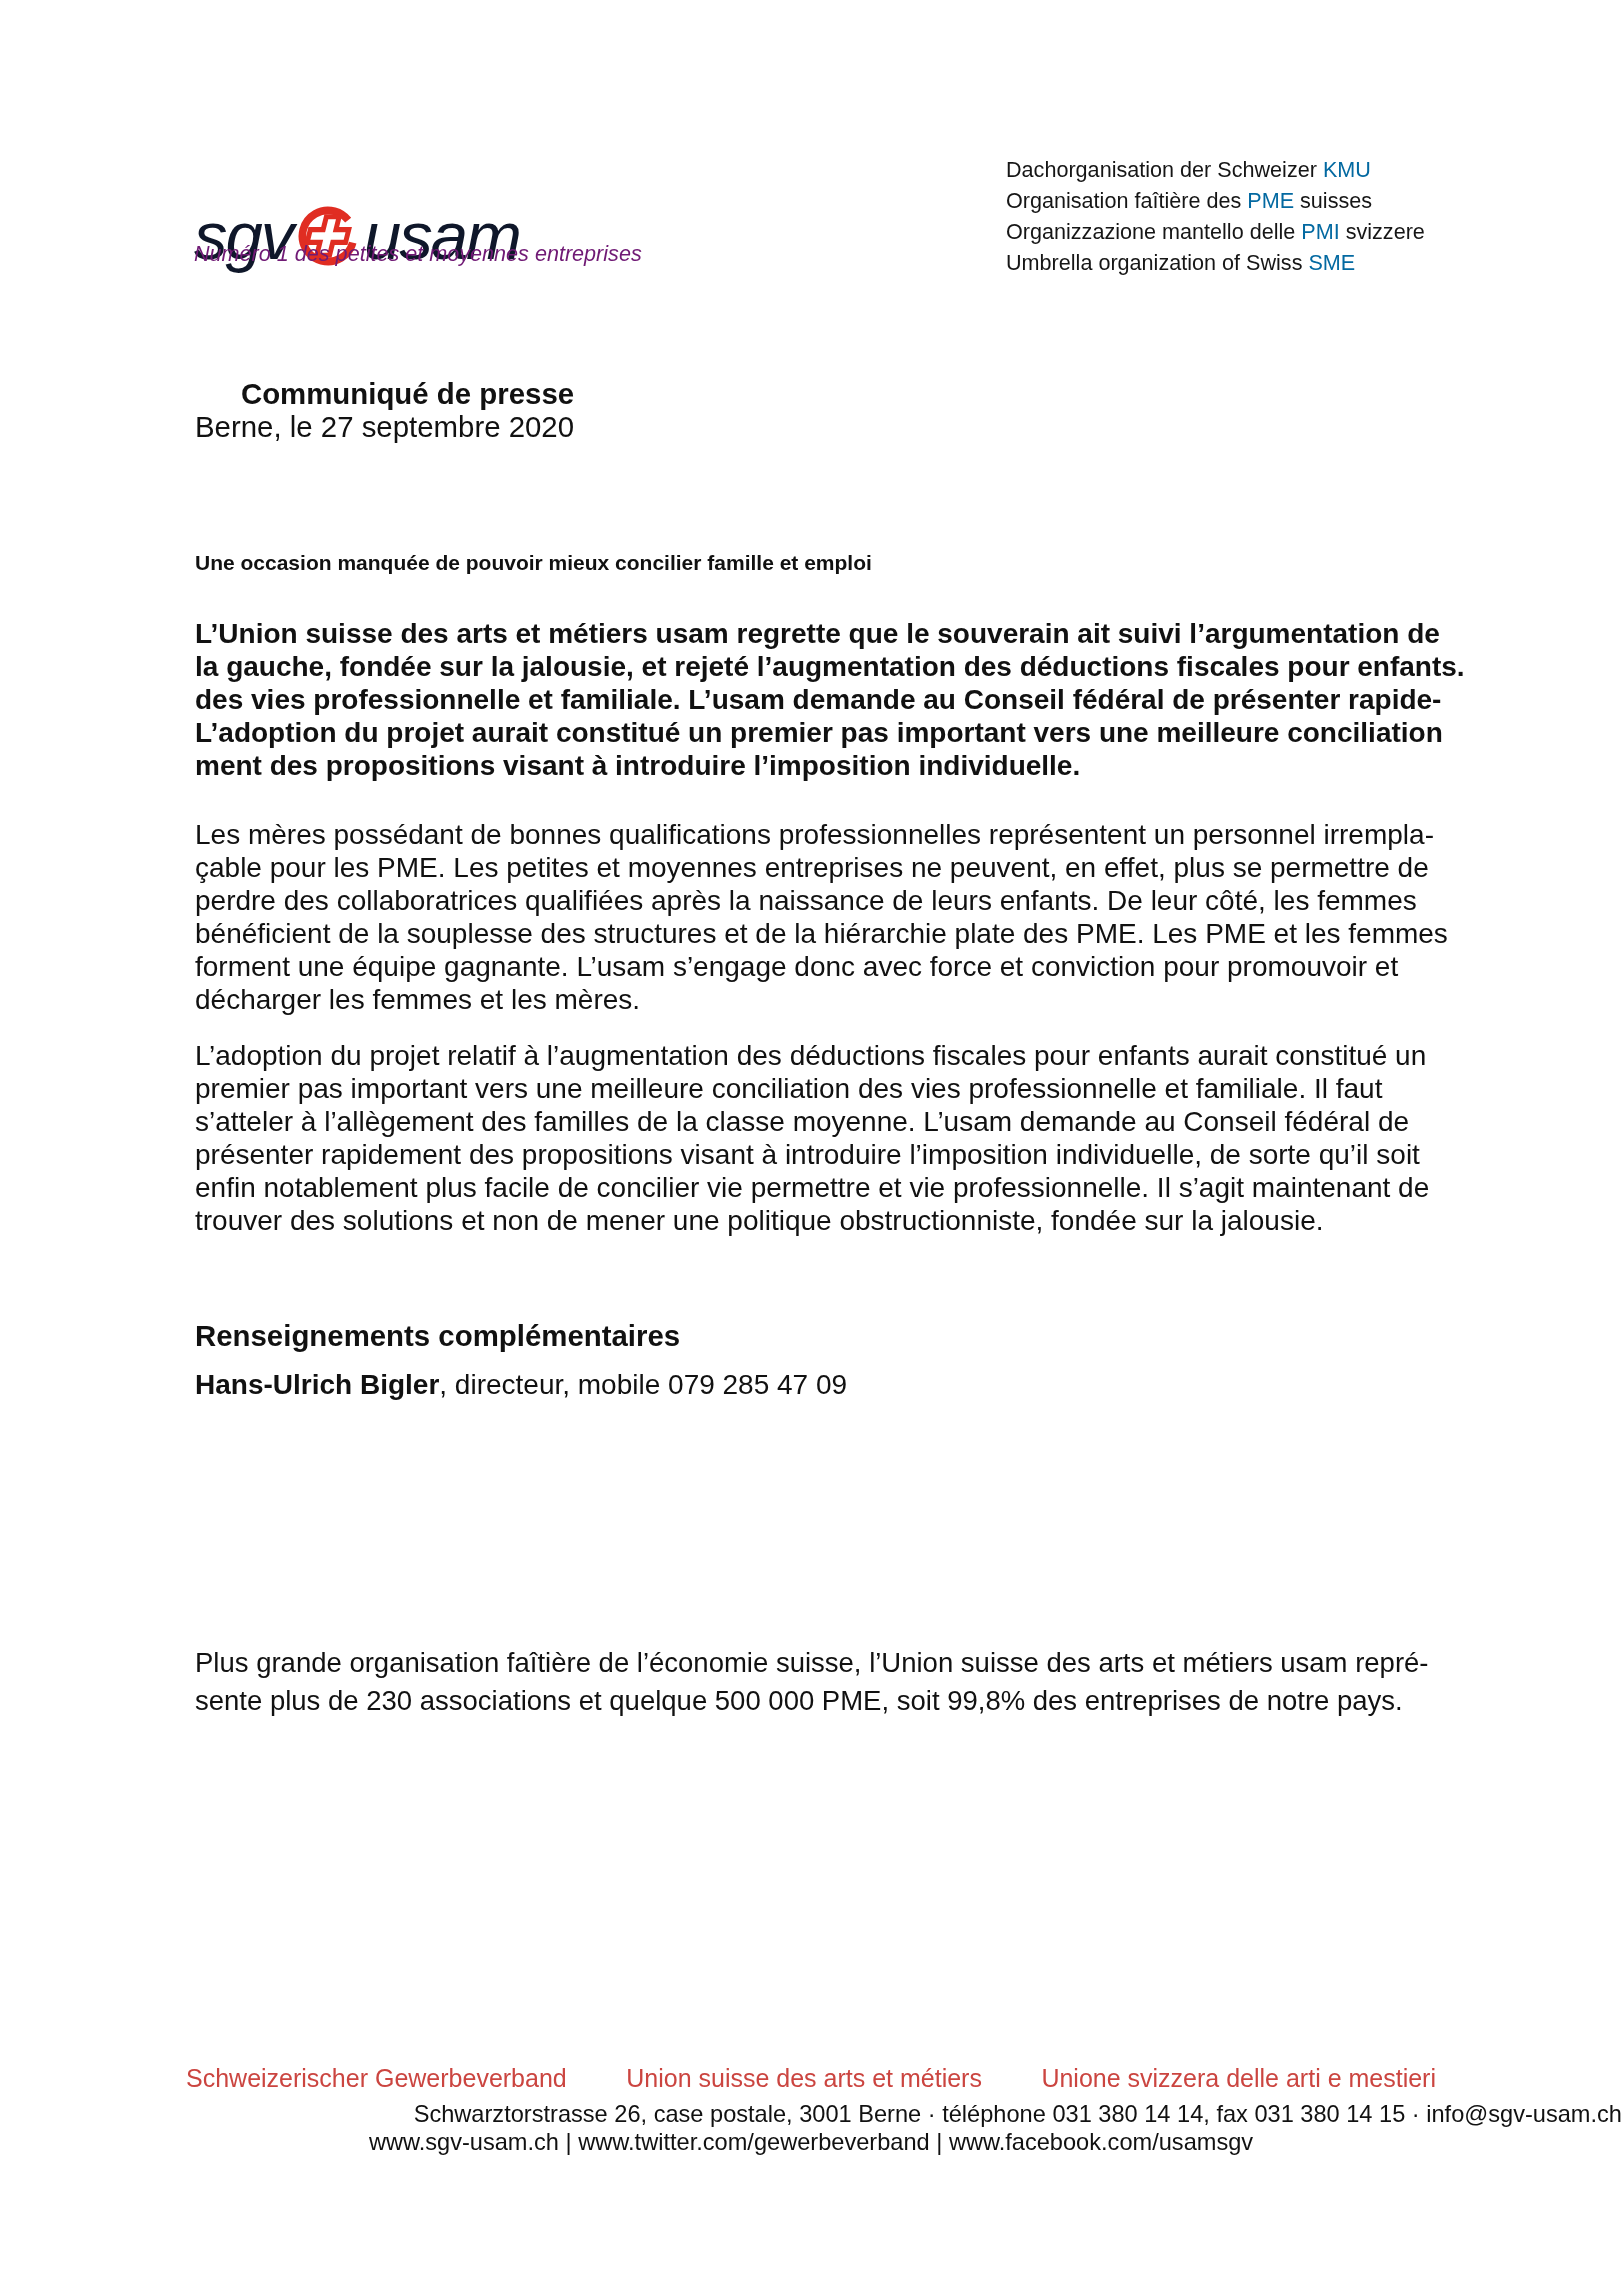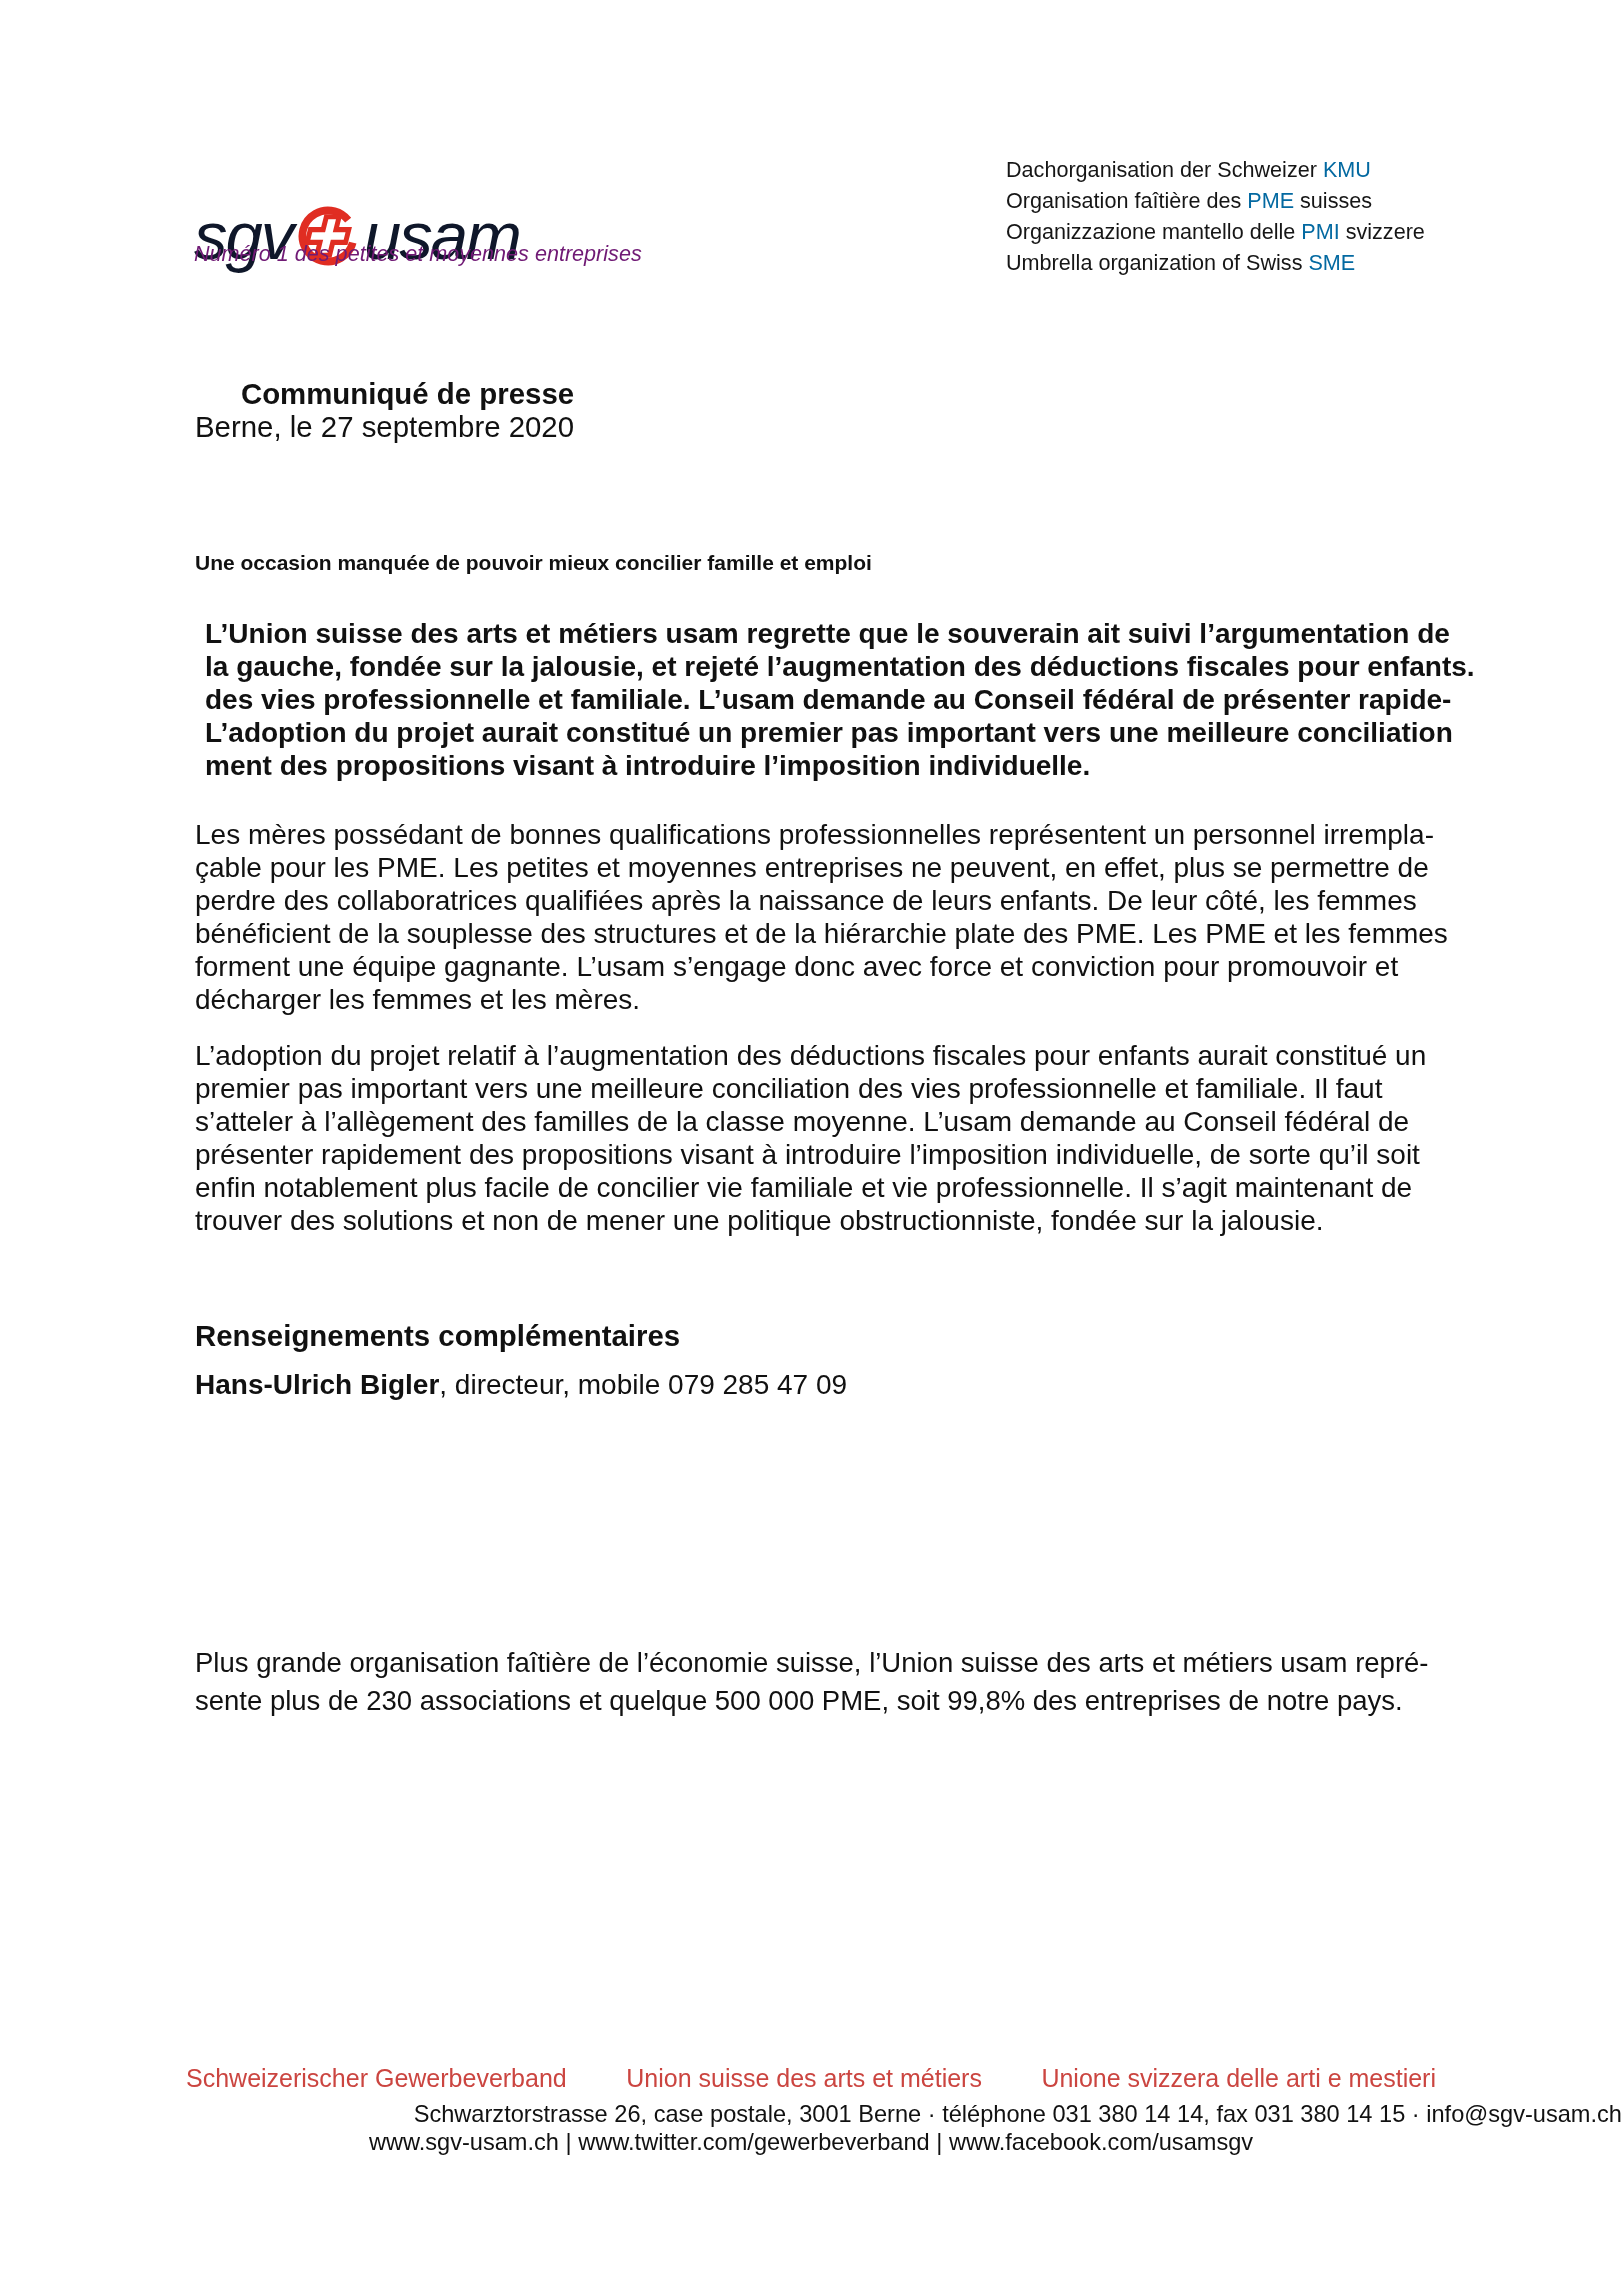--- a/index.html
+++ b/index.html
@@ -47,21 +47,21 @@
   
   .headline{
     left:195px;top:545px;
     font-size:21px;line-height:36px;
     font-weight:bold;
   }
 
   
   .para{font-size:28px;line-height:33px;}
   .para.bold{font-weight:bold;}
-  .lead{left:195px;top:617px;margin-left:10px;}
+  .lead{left:195px;top:617px;}
   .body1{left:195px;top:818px;}
   .body2{left:195px;top:1039px;}
 
   
   .contacts-heading{
     left:195px;top:1319px;
     font-size:29.4px;line-height:33px;font-weight:bold;
   }
   .contacts{left:195px;top:1368px;font-size:28px;line-height:33px;}
   .contacts .name{font-weight:bold;}
@@ -141,21 +141,21 @@
   <div class="nowrap">bénéficient de la souplesse des structures et de la hiérarchie plate des PME. Les PME et les femmes</div>
   <div class="nowrap">forment une équipe gagnante. L’usam s’engage donc avec force et conviction pour promouvoir et</div>
   <div class="nowrap">décharger les femmes et les mères.</div>
 </div>
 
 <div class="abs para body2">
   <div class="nowrap">L’adoption du projet relatif à l’augmentation des déductions fiscales pour enfants aurait constitué un</div>
   <div class="nowrap">premier pas important vers une meilleure conciliation des vies professionnelle et familiale. Il faut</div>
   <div class="nowrap">s’atteler à l’allègement des familles de la classe moyenne. L’usam demande au Conseil fédéral de</div>
   <div class="nowrap">présenter rapidement des propositions visant à introduire l’imposition individuelle, de sorte qu’il soit</div>
-  <div class="nowrap">enfin notablement plus facile de concilier vie familiale et vie professionnelle. Il s’agit maintenant de</div>
+  <div class="nowrap">enfin notablement plus facile de concilier vie permettre et vie professionnelle. Il s’agit maintenant de</div>
   <div class="nowrap">trouver des solutions et non de mener une politique obstructionniste, fondée sur la jalousie.</div>
 </div>
 
 <div class="abs contacts-heading nowrap">Renseignements complémentaires</div>
 <div class="abs contacts">
   <div class="nowrap">
     <span class="name">Hans-Ulrich Bigler</span><span>, directeur, mobile 079 285 47 09</span>
   </div>
 </div>
 

